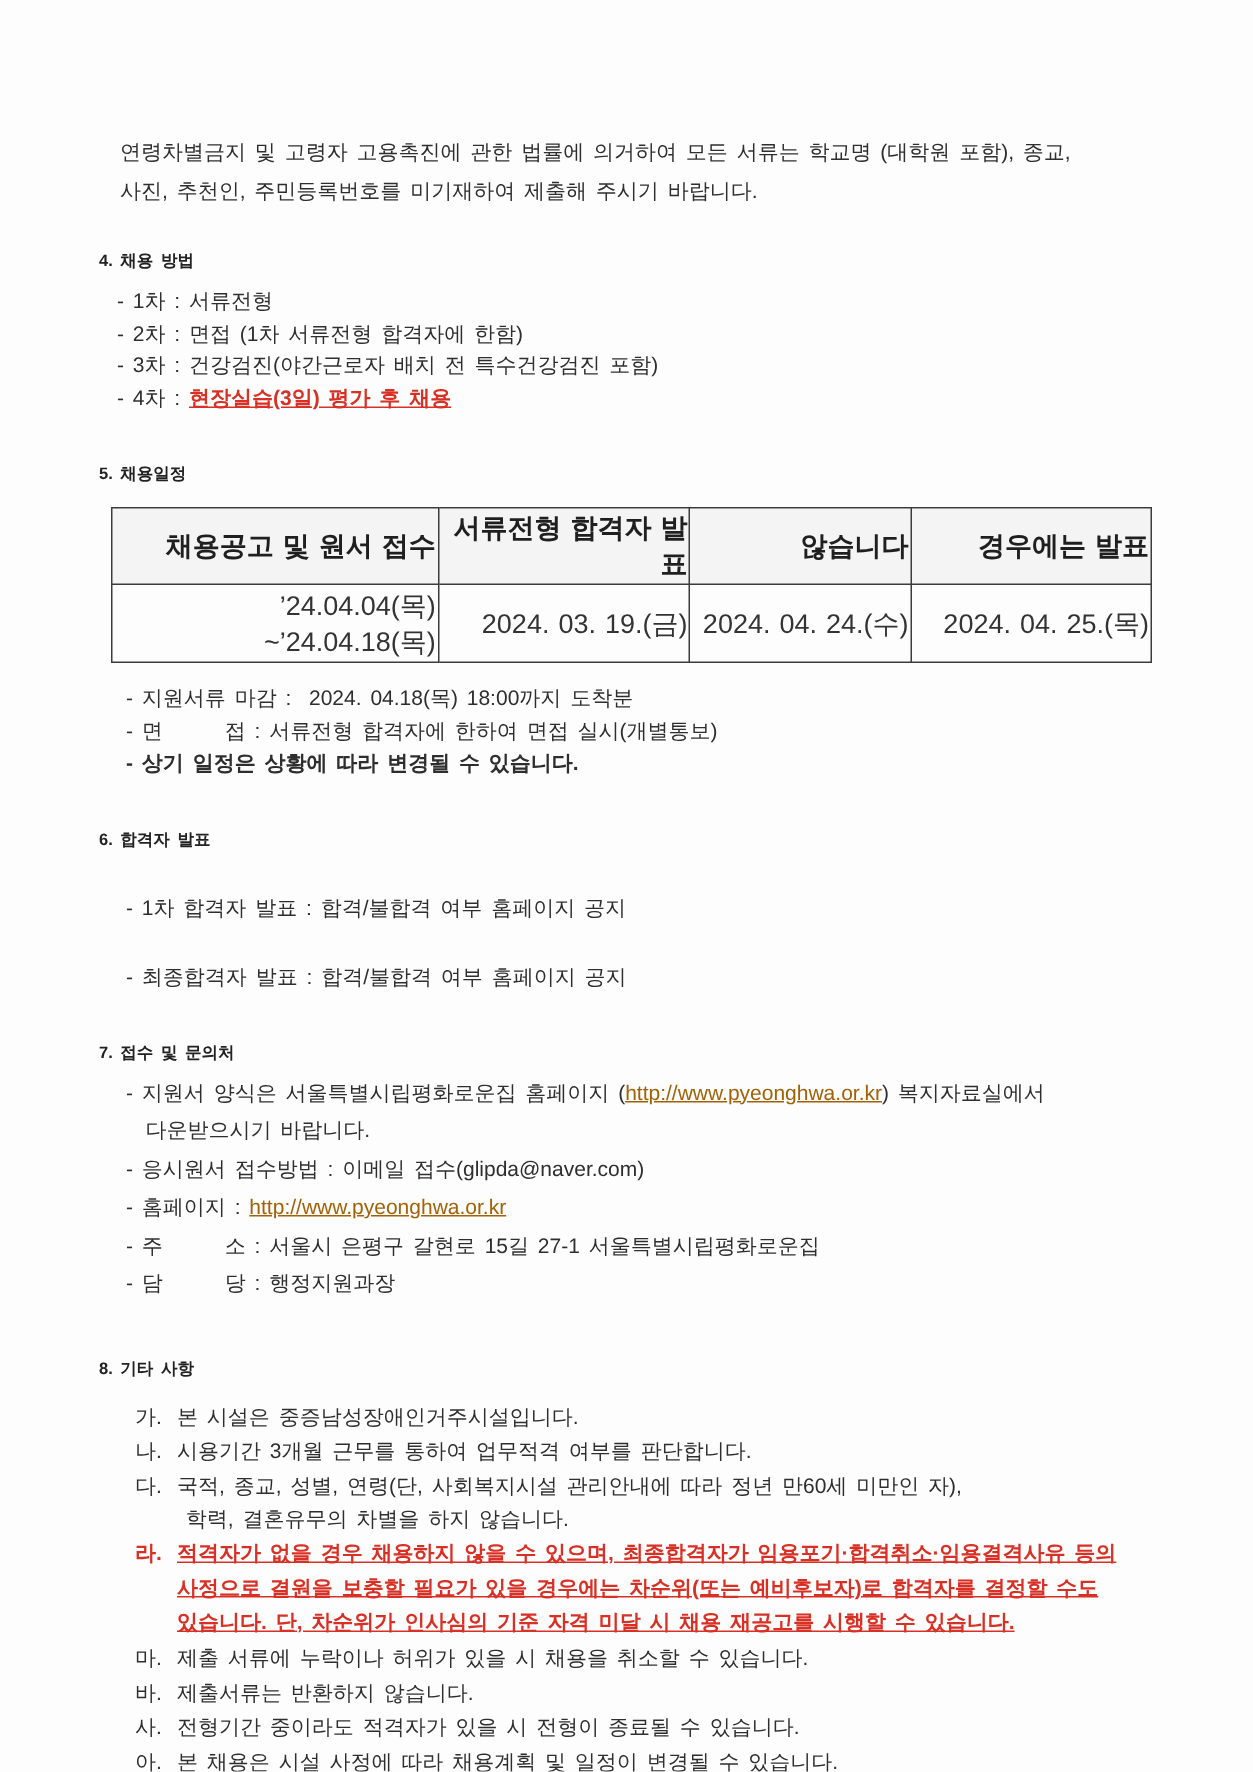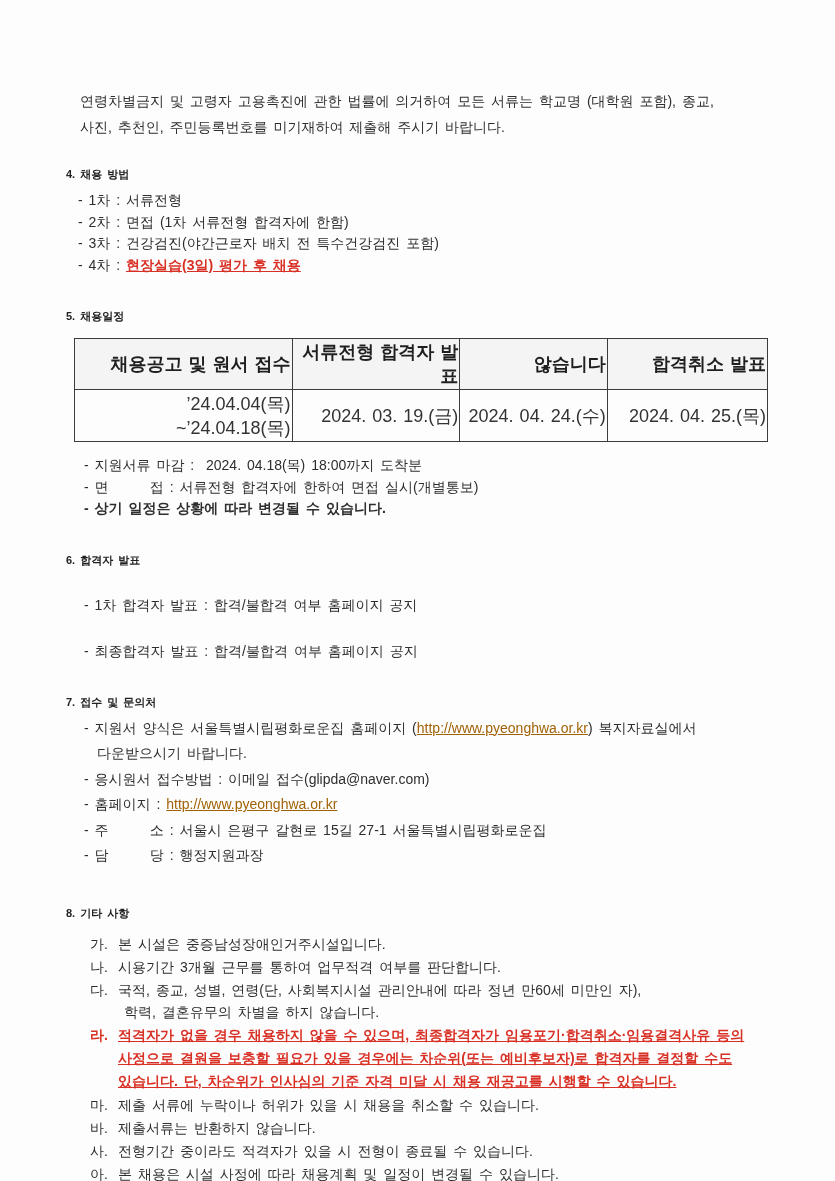--- a/index.html
+++ b/index.html
@@ -95,21 +95,21 @@
     <div class="line"><span>- 4차 : </span><span class="red-underline">현장실습(3일) 평가 후 채용</span></div>
   </div>
 
   <h2 class="sec-title mt-lg">5. 채용일정</h2>
   <table class="schedule">
     <thead>
       <tr>
         <th class="col1">채용공고 및 원서 접수</th>
         <th class="col2">서류전형 합격자 발표</th>
         <th class="col3">않습니다</th>
-        <th class="col4">합격취소 발표</th>
+        <th class="col4">경우에는 발표</th>
       </tr>
     </thead>
     <tbody>
       <tr>
         <td>’24.04.04(목) ~’24.04.18(목)</td>
         <td>2024. 03. 19.(금)</td>
         <td>2024. 04. 24.(수)</td>
         <td>2024. 04. 25.(목)</td>
       </tr>
     </tbody>

